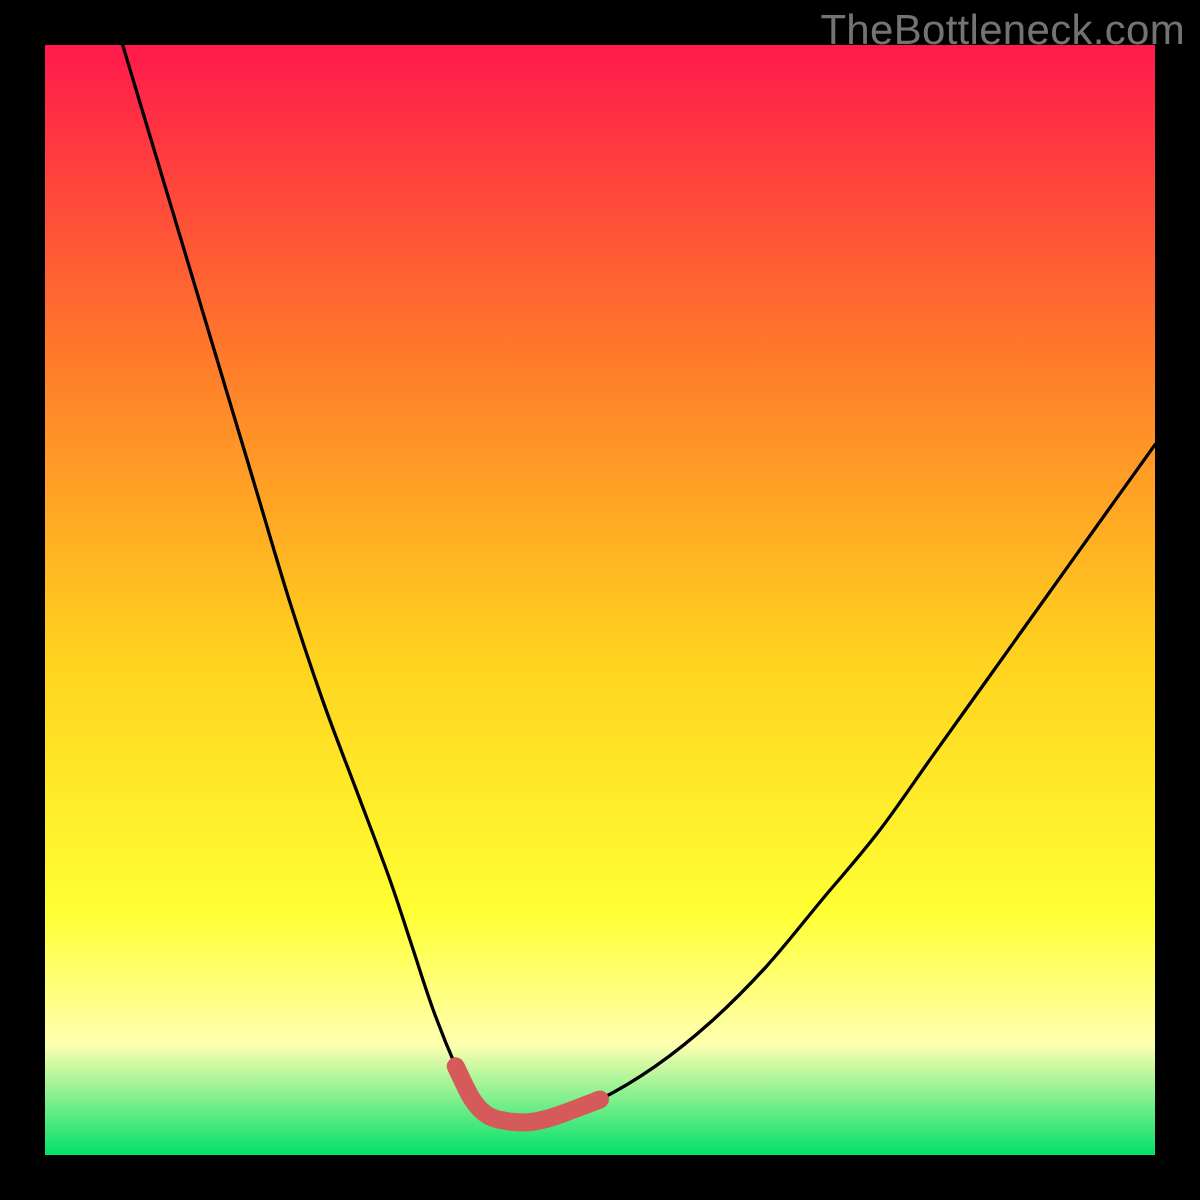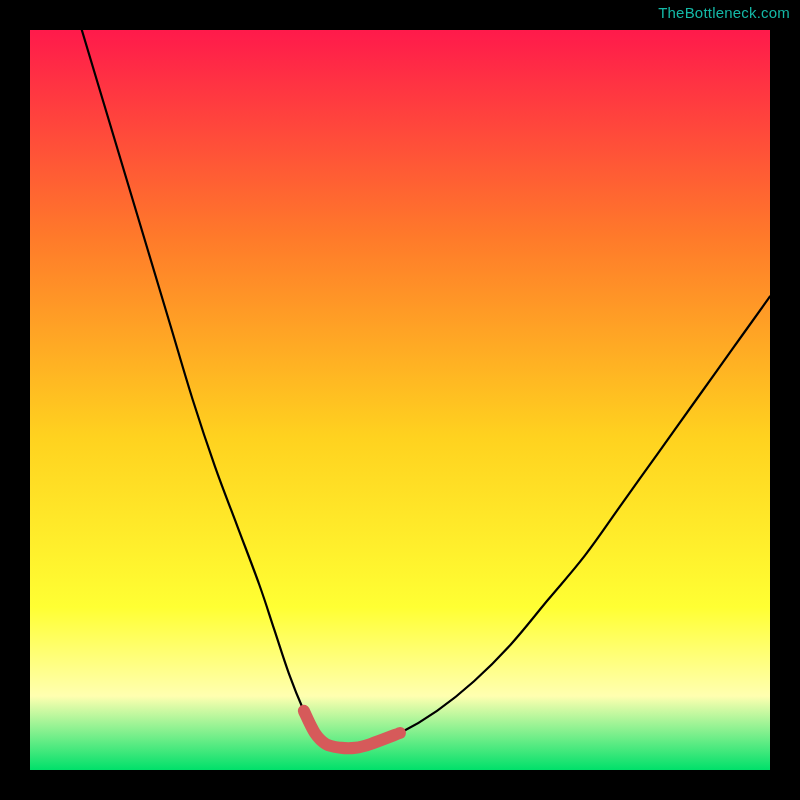--- a/index.html
+++ b/index.html
@@ -24,22 +24,22 @@
     top: 30px;
     left: 30px;
     width: 740px;
     height: 740px;
     overflow: hidden;
   }
   .watermark {
     position: absolute;
     top: 4px;
     right: 10px;
-    color: #14b8a6;
-    font-size: 15px;
+    color: #737373;
+    font-size: 28px;
     font-weight: 500;
     letter-spacing: 0.2px;
     user-select: none;
   }
   svg { display: block; }
 </style>
 </head>
 <body>
 
 <div class="frame">

